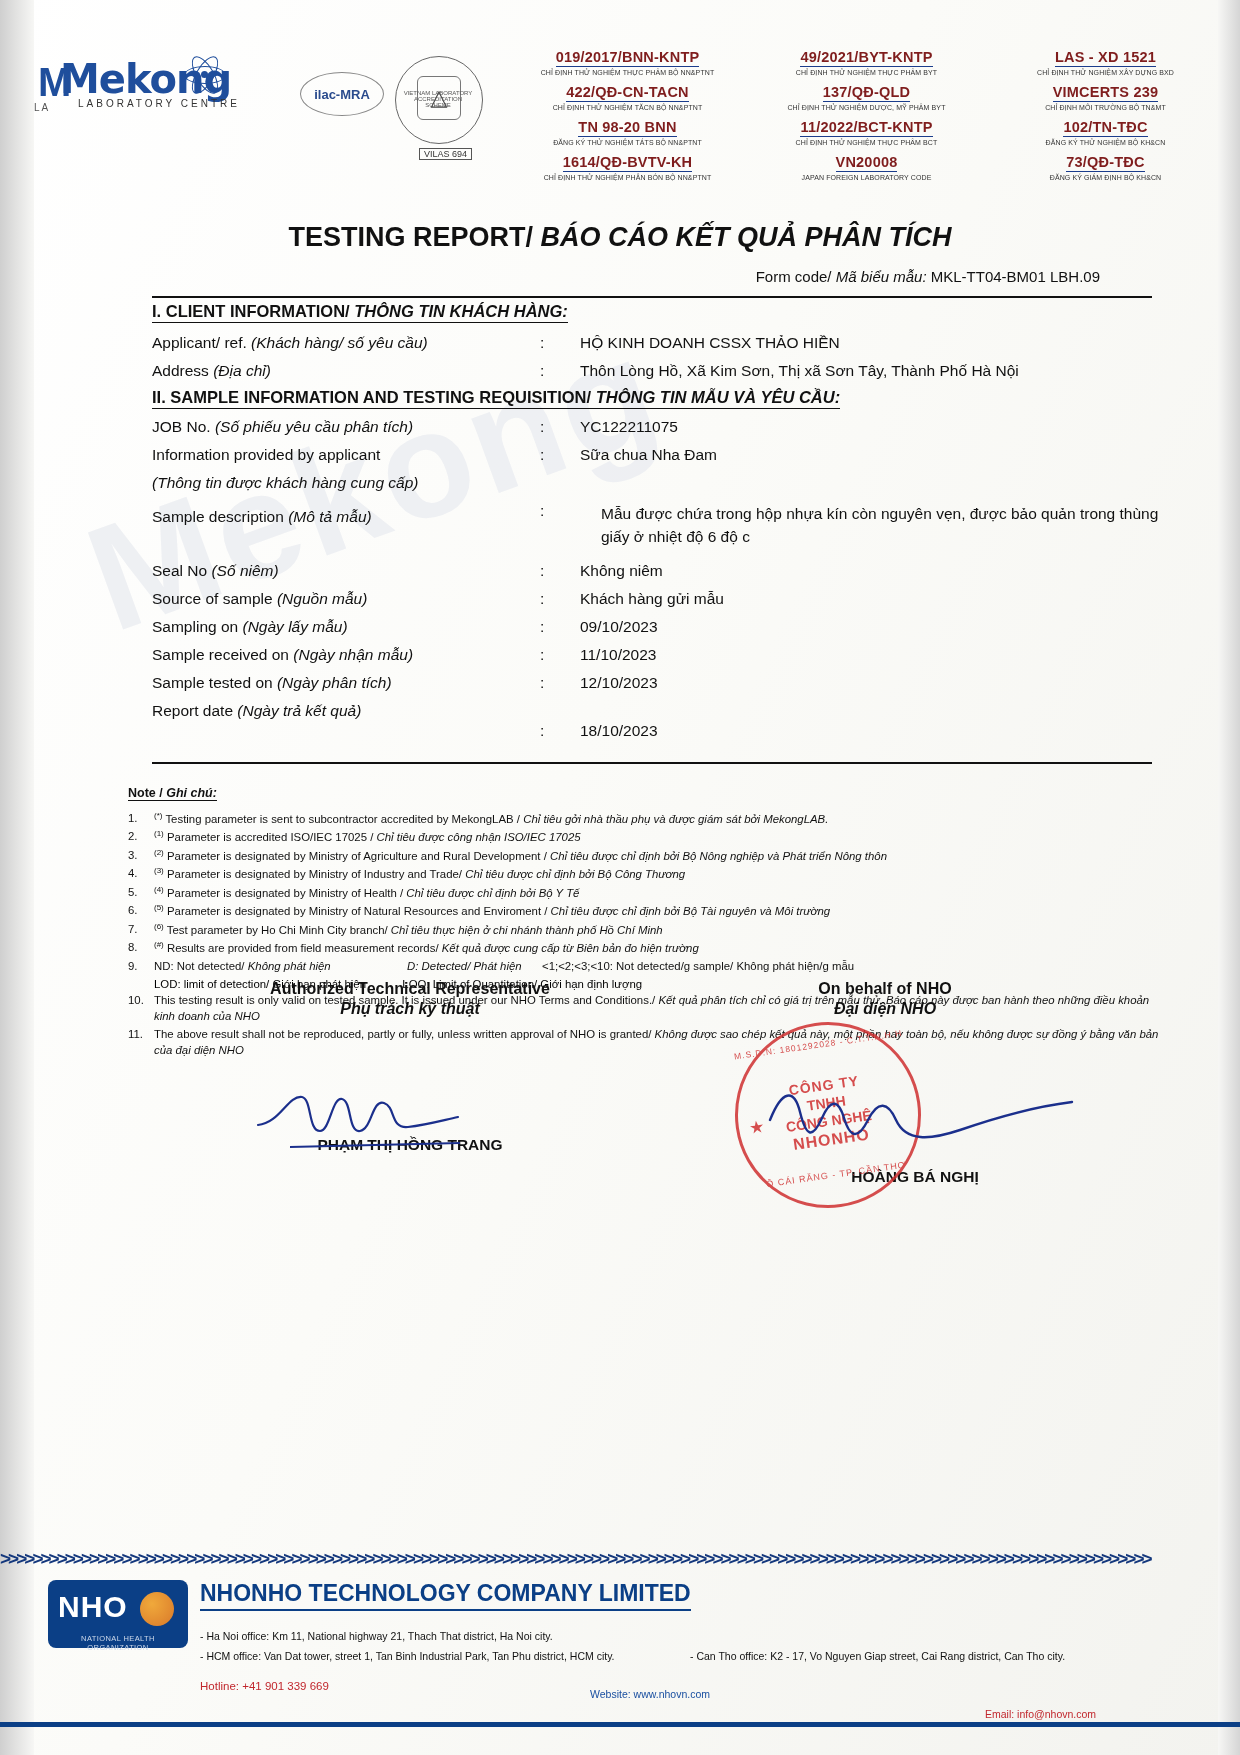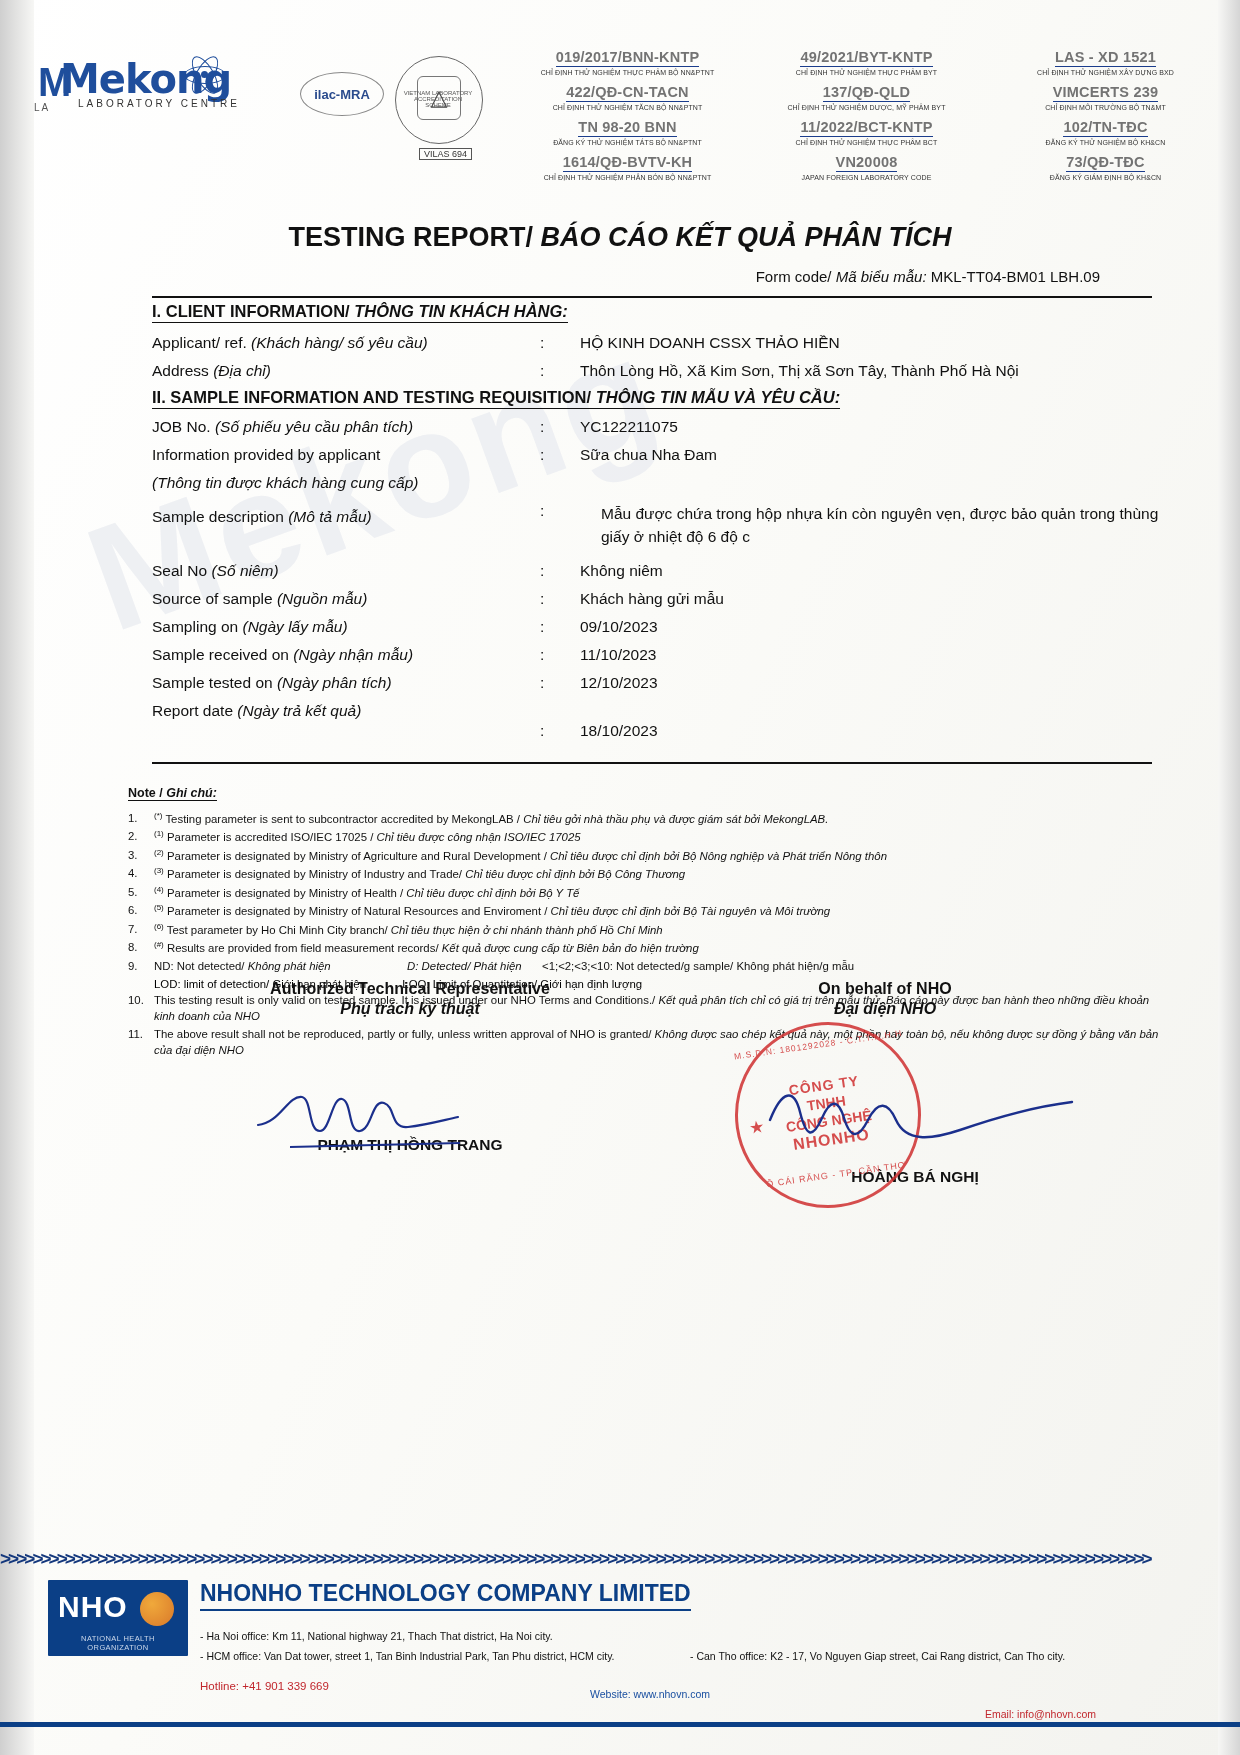--- a/index.html
+++ b/index.html
@@ -71,21 +71,21 @@
     position:absolute;left:6px;top:34px;width:74px;text-align:center;font-size:6px;color:#555;
   }
   .badge-vilas .vilasno{
     position:absolute;left:24px;top:92px;font-size:9px;border:1px solid #555;padding:0 4px;color:#333;white-space:nowrap;
   }
 
   .cert-cols{position:absolute;left:470px;top:0px;width:700px;display:flex;gap:24px;}
   .cert-col{width:215px;}
   .cert-item{margin-bottom:7px;text-align:center;}
   .cert-code{
-    font-size:14.5px;font-weight:bold;color:#737373;letter-spacing:.2px;
+    font-size:14.5px;font-weight:bold;color:#7f1d1d;letter-spacing:.2px;
     border-bottom:1.4px solid #1a3c8c;display:inline-block;padding-bottom:1px;
   }
   .cert-desc{font-size:7px;color:#333;margin-top:2px;letter-spacing:.1px;text-transform:uppercase;}
 
   
   .title{
     position:absolute;left:0;top:222px;width:1240px;text-align:center;
     font-size:27px;font-weight:bold;color:#111;
   }
   .title .ital{font-style:italic;}
@@ -155,21 +155,21 @@
 
   
   .chevrons{
     position:absolute;left:0;top:1548px;width:1240px;height:20px;
     font-size:19px;color:#13377c;letter-spacing:-3px;overflow:hidden;white-space:nowrap;font-weight:bold;
   }
   .footer{
     position:absolute;left:0;top:1572px;width:1240px;height:160px;
   }
   .nho-logo{
-    position:absolute;left:48px;top:8px;width:140px;height:76px;background:#0b3f86;border-radius:1px;
+    position:absolute;left:48px;top:8px;width:140px;height:68px;background:#0b3f86;border-radius:8px;
   }
   .nho-logo .txt{
     position:absolute;left:10px;top:10px;font-size:30px;font-weight:bold;color:#fff;letter-spacing:1px;
   }
   .nho-logo .globe{
     position:absolute;left:92px;top:12px;width:34px;height:34px;border-radius:50%;
     background:radial-gradient(circle at 35% 35%, #f0a93b, #d9792a);
   }
   .nho-logo .cap{
     position:absolute;left:2px;top:54px;width:136px;text-align:center;font-size:7.5px;color:#ccd8ea;letter-spacing:.4px;

